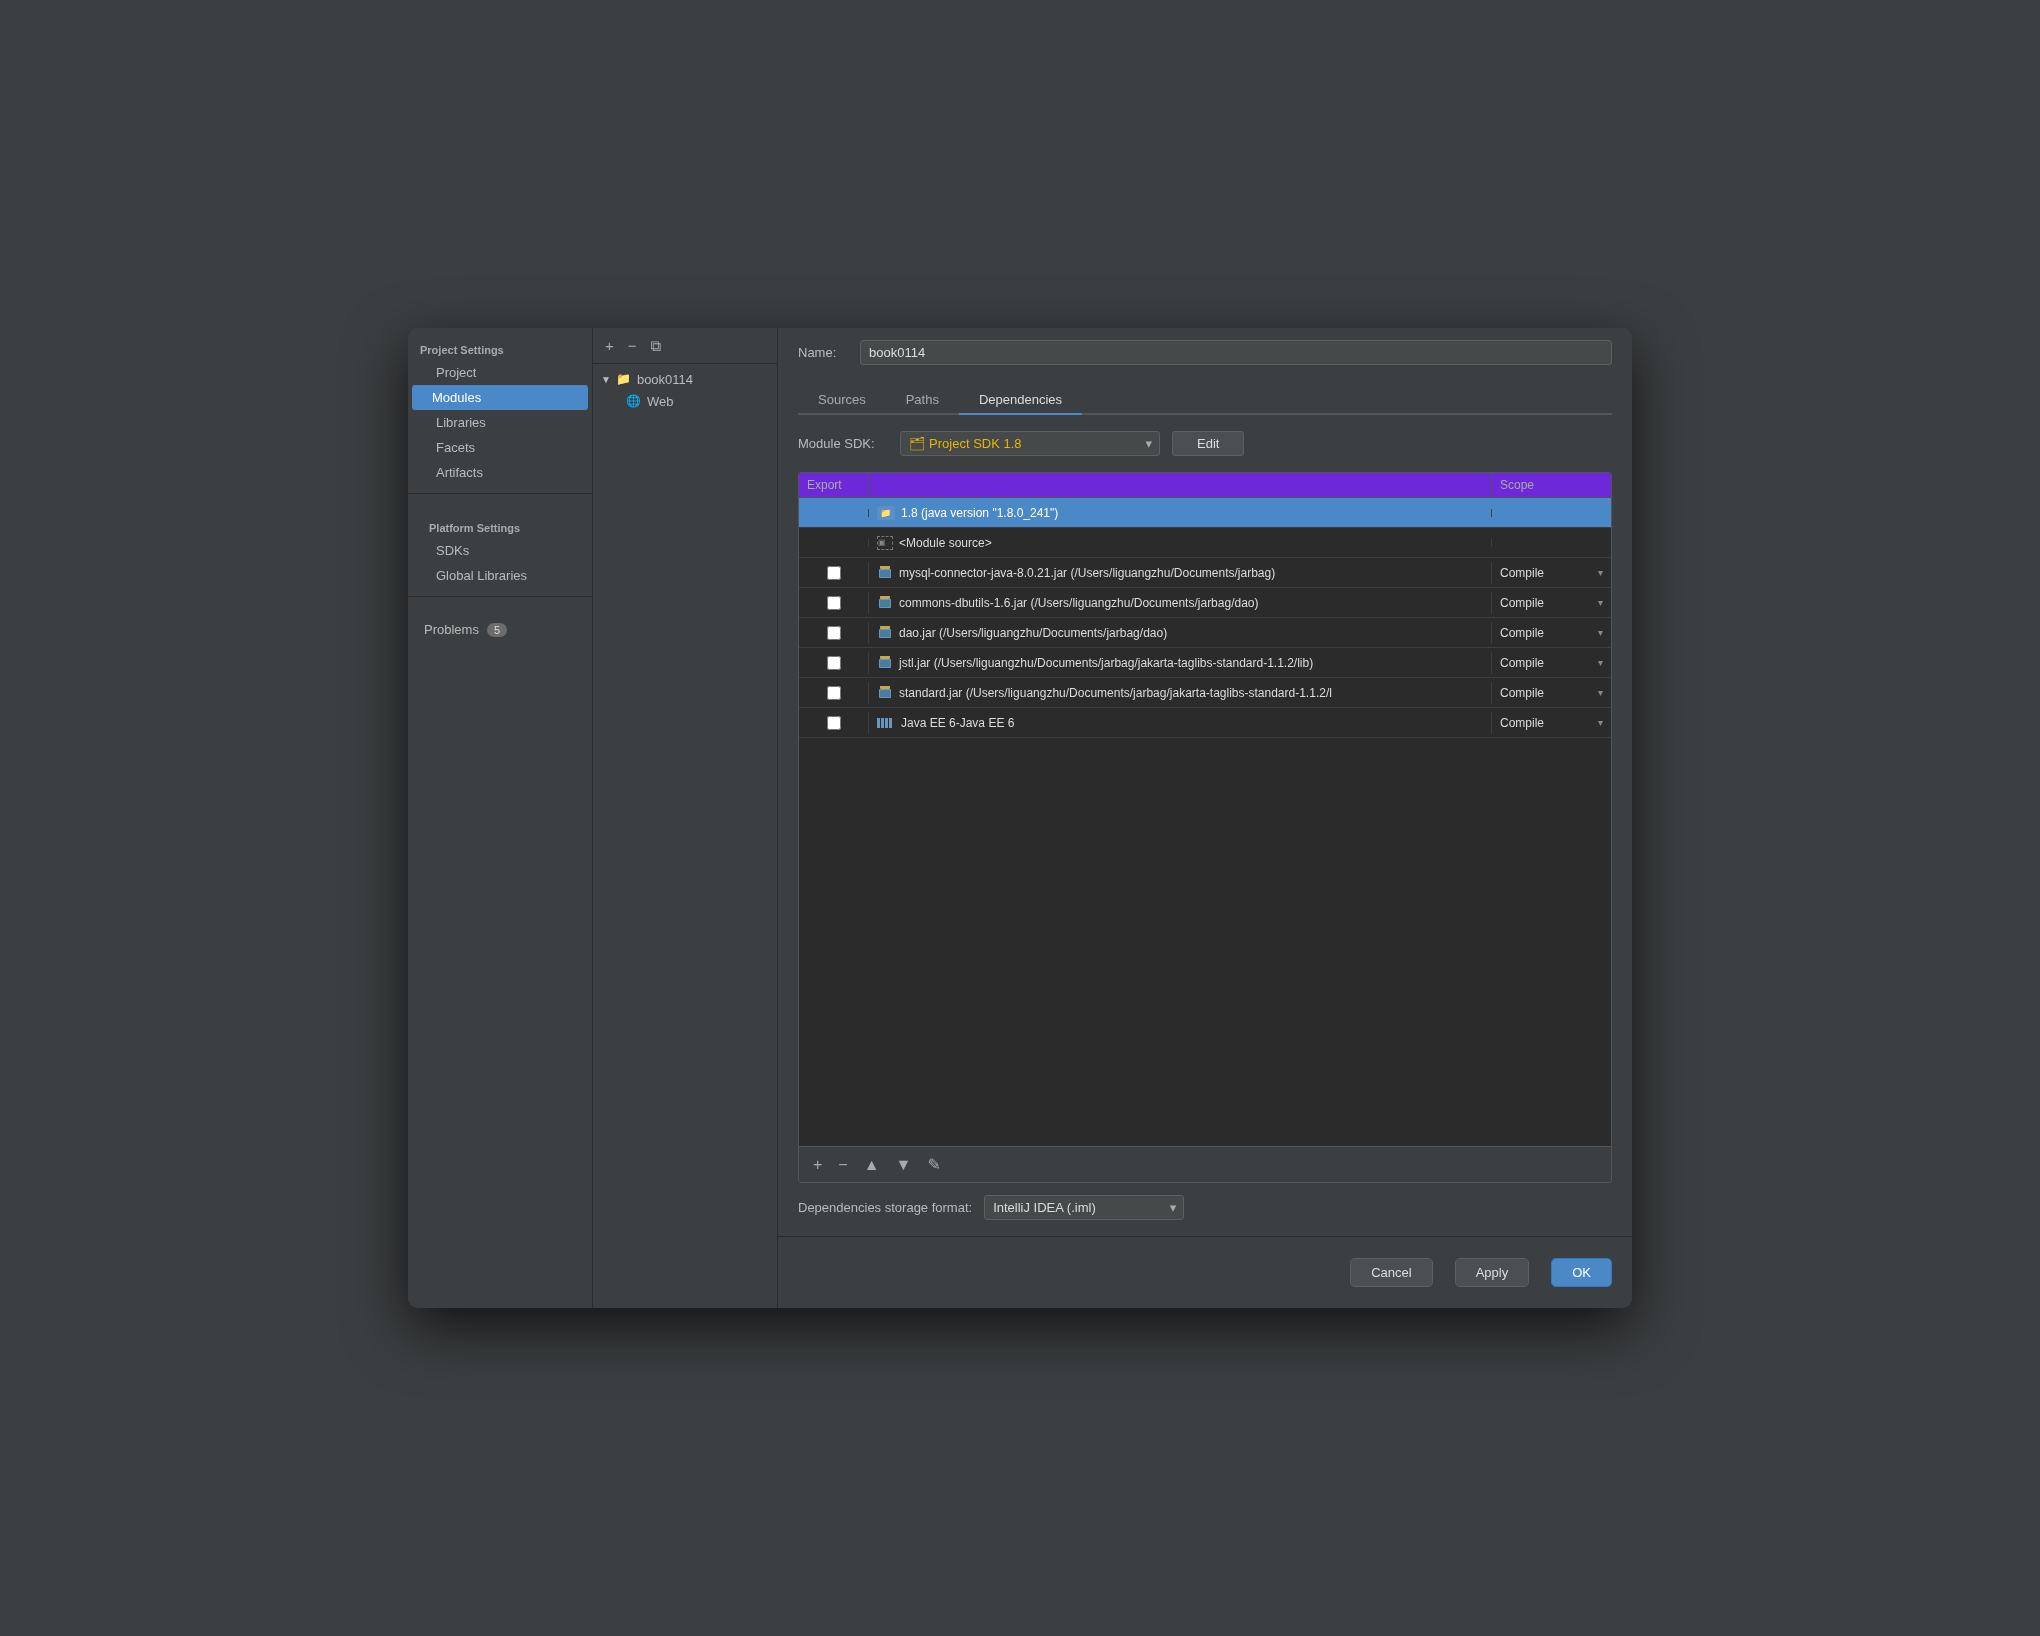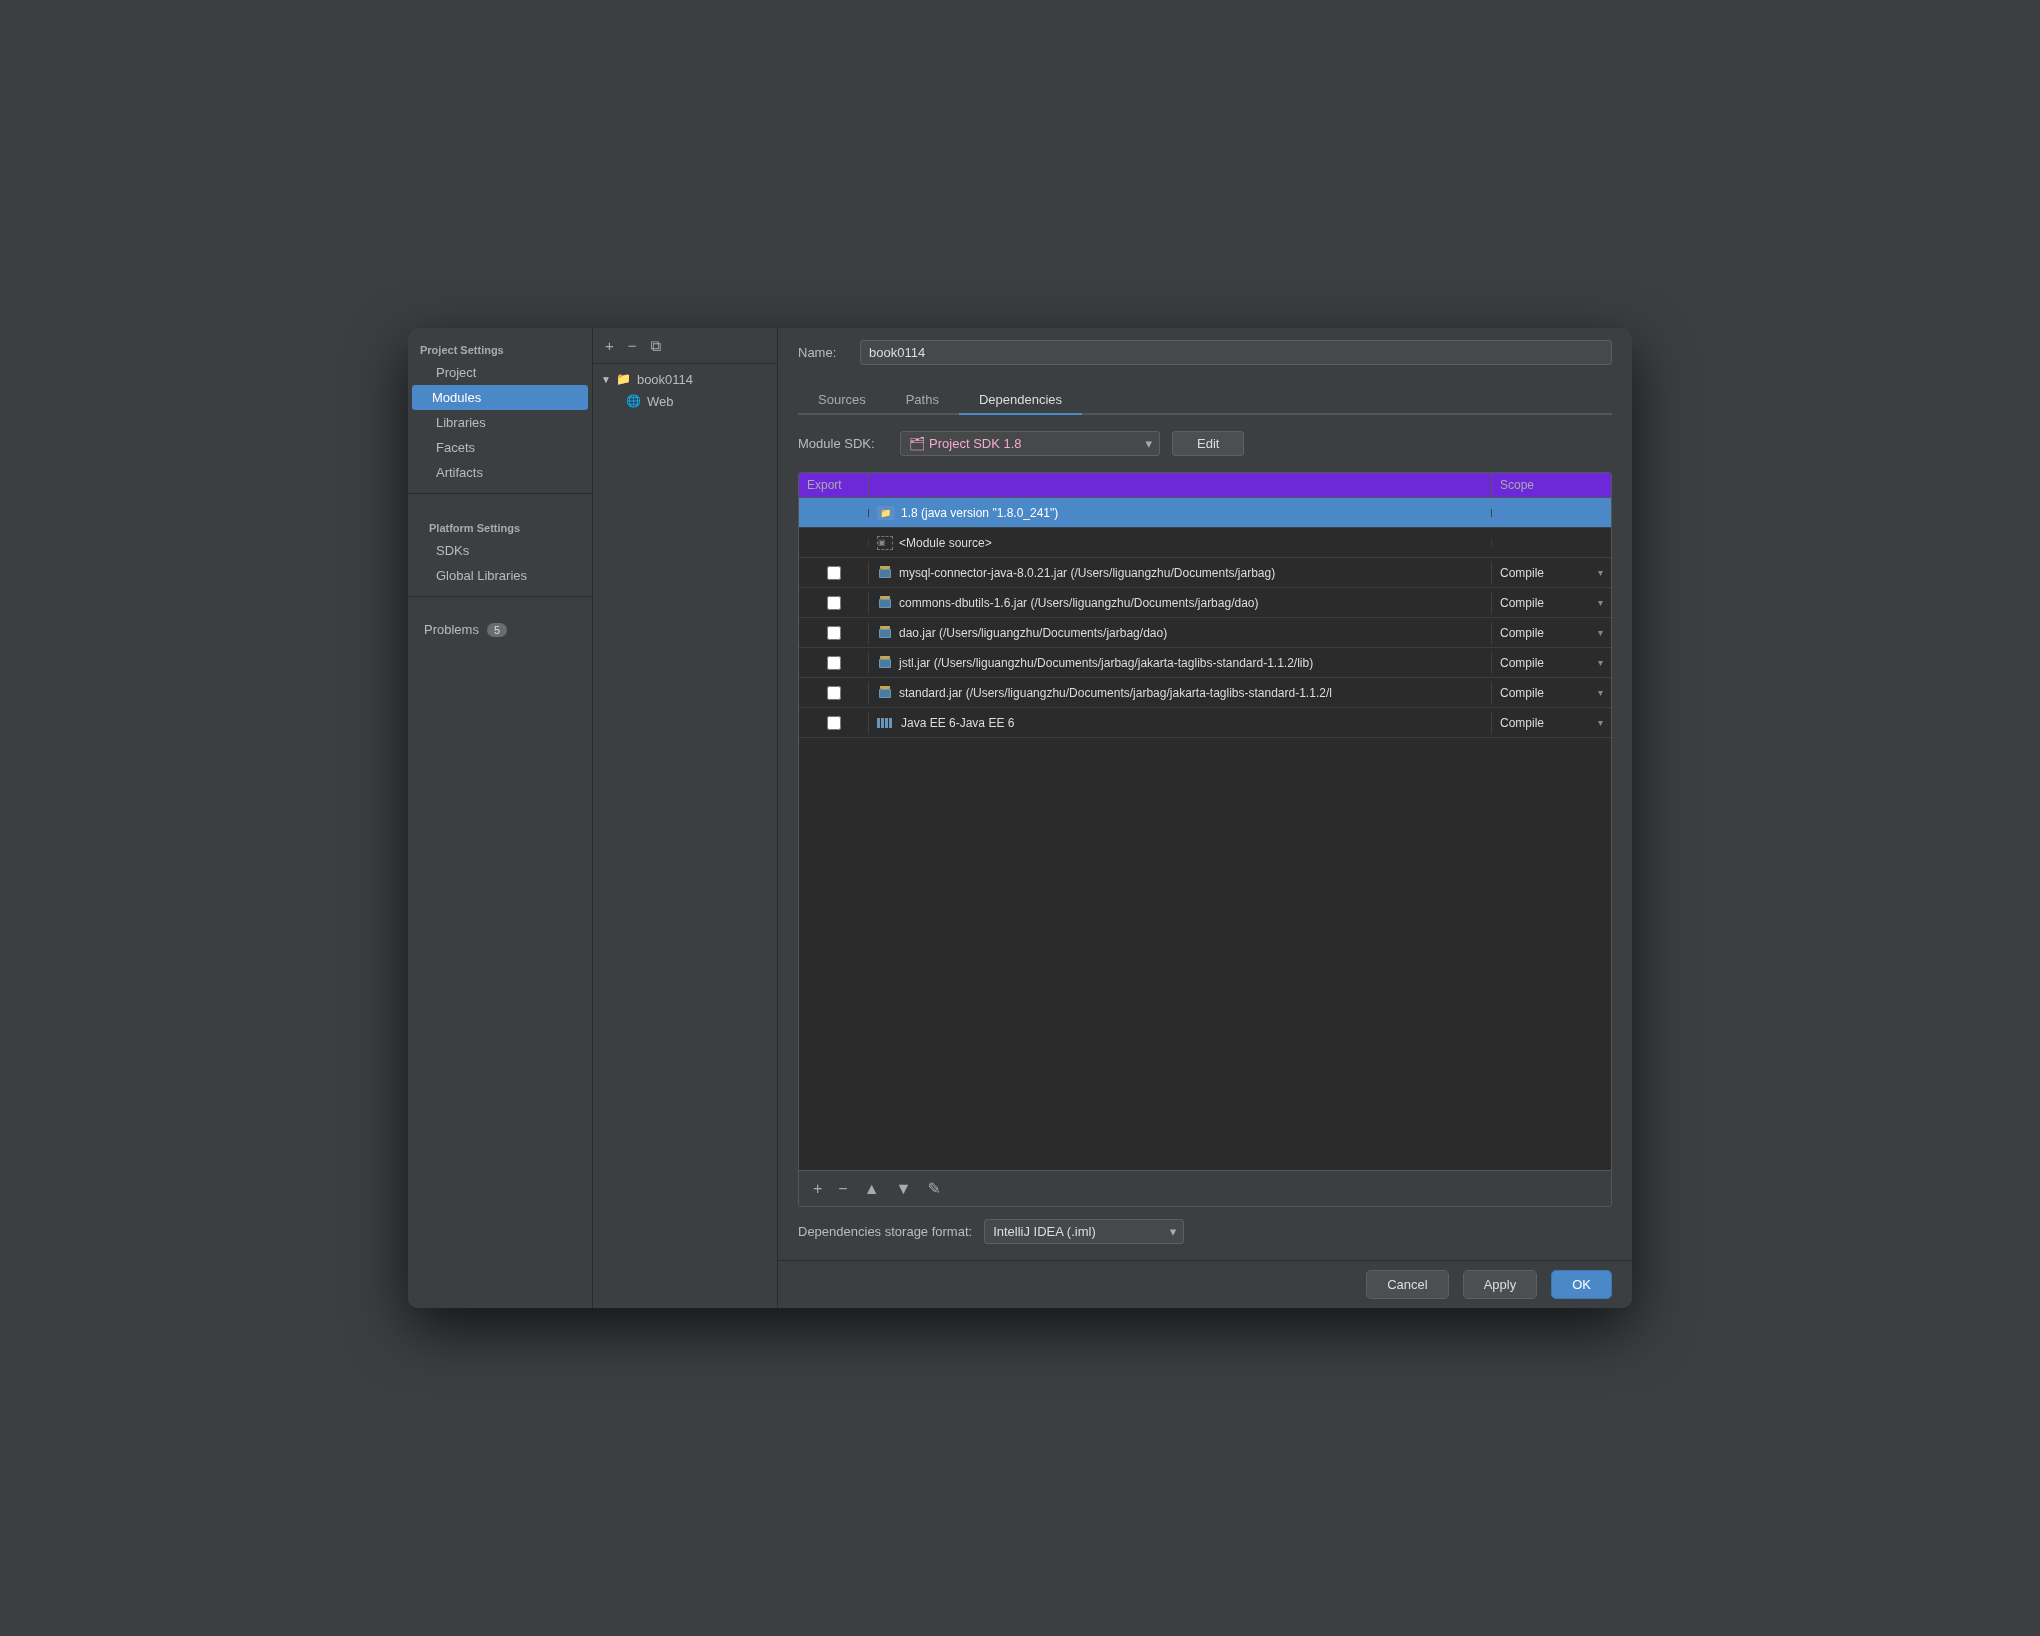--- a/index.html
+++ b/index.html
@@ -239,21 +239,21 @@
     }
     .sdk-label {
       color: #bbbbbb;
       font-size: 13px;
       min-width: 90px;
     }
     .sdk-select {
       background: #45494a;
       border: 1px solid #5e6060;
       border-radius: 3px;
-      color: #f9a8d4;
+      color: #eab308;
       padding: 4px 24px 4px 8px;
       font-size: 13px;
       min-width: 260px;
       appearance: none;
       -webkit-appearance: none;
       cursor: pointer;
       position: relative;
     }
     .sdk-select-wrapper {
       position: relative;
@@ -431,26 +431,26 @@
     }
     .storage-select-wrapper::after {
       content: '▾';
       position: absolute;
       right: 8px;
       color: #aaaaaa;
       pointer-events: none;
     }
     
     .bottom-bar {
-      height: 48px;
+      height: 72px;
       display: flex;
       align-items: center;
       justify-content: flex-end;
       padding: 0 20px;
-      gap: 14px;
+      gap: 22px;
       border-top: 1px solid #2b2b2b;
       background: #3c3f41;
       flex-shrink: 0;
     }
     .btn {
       padding: 6px 20px;
       border-radius: 5px;
       font-size: 13px;
       cursor: pointer;
       border: 1px solid #5e6060;

